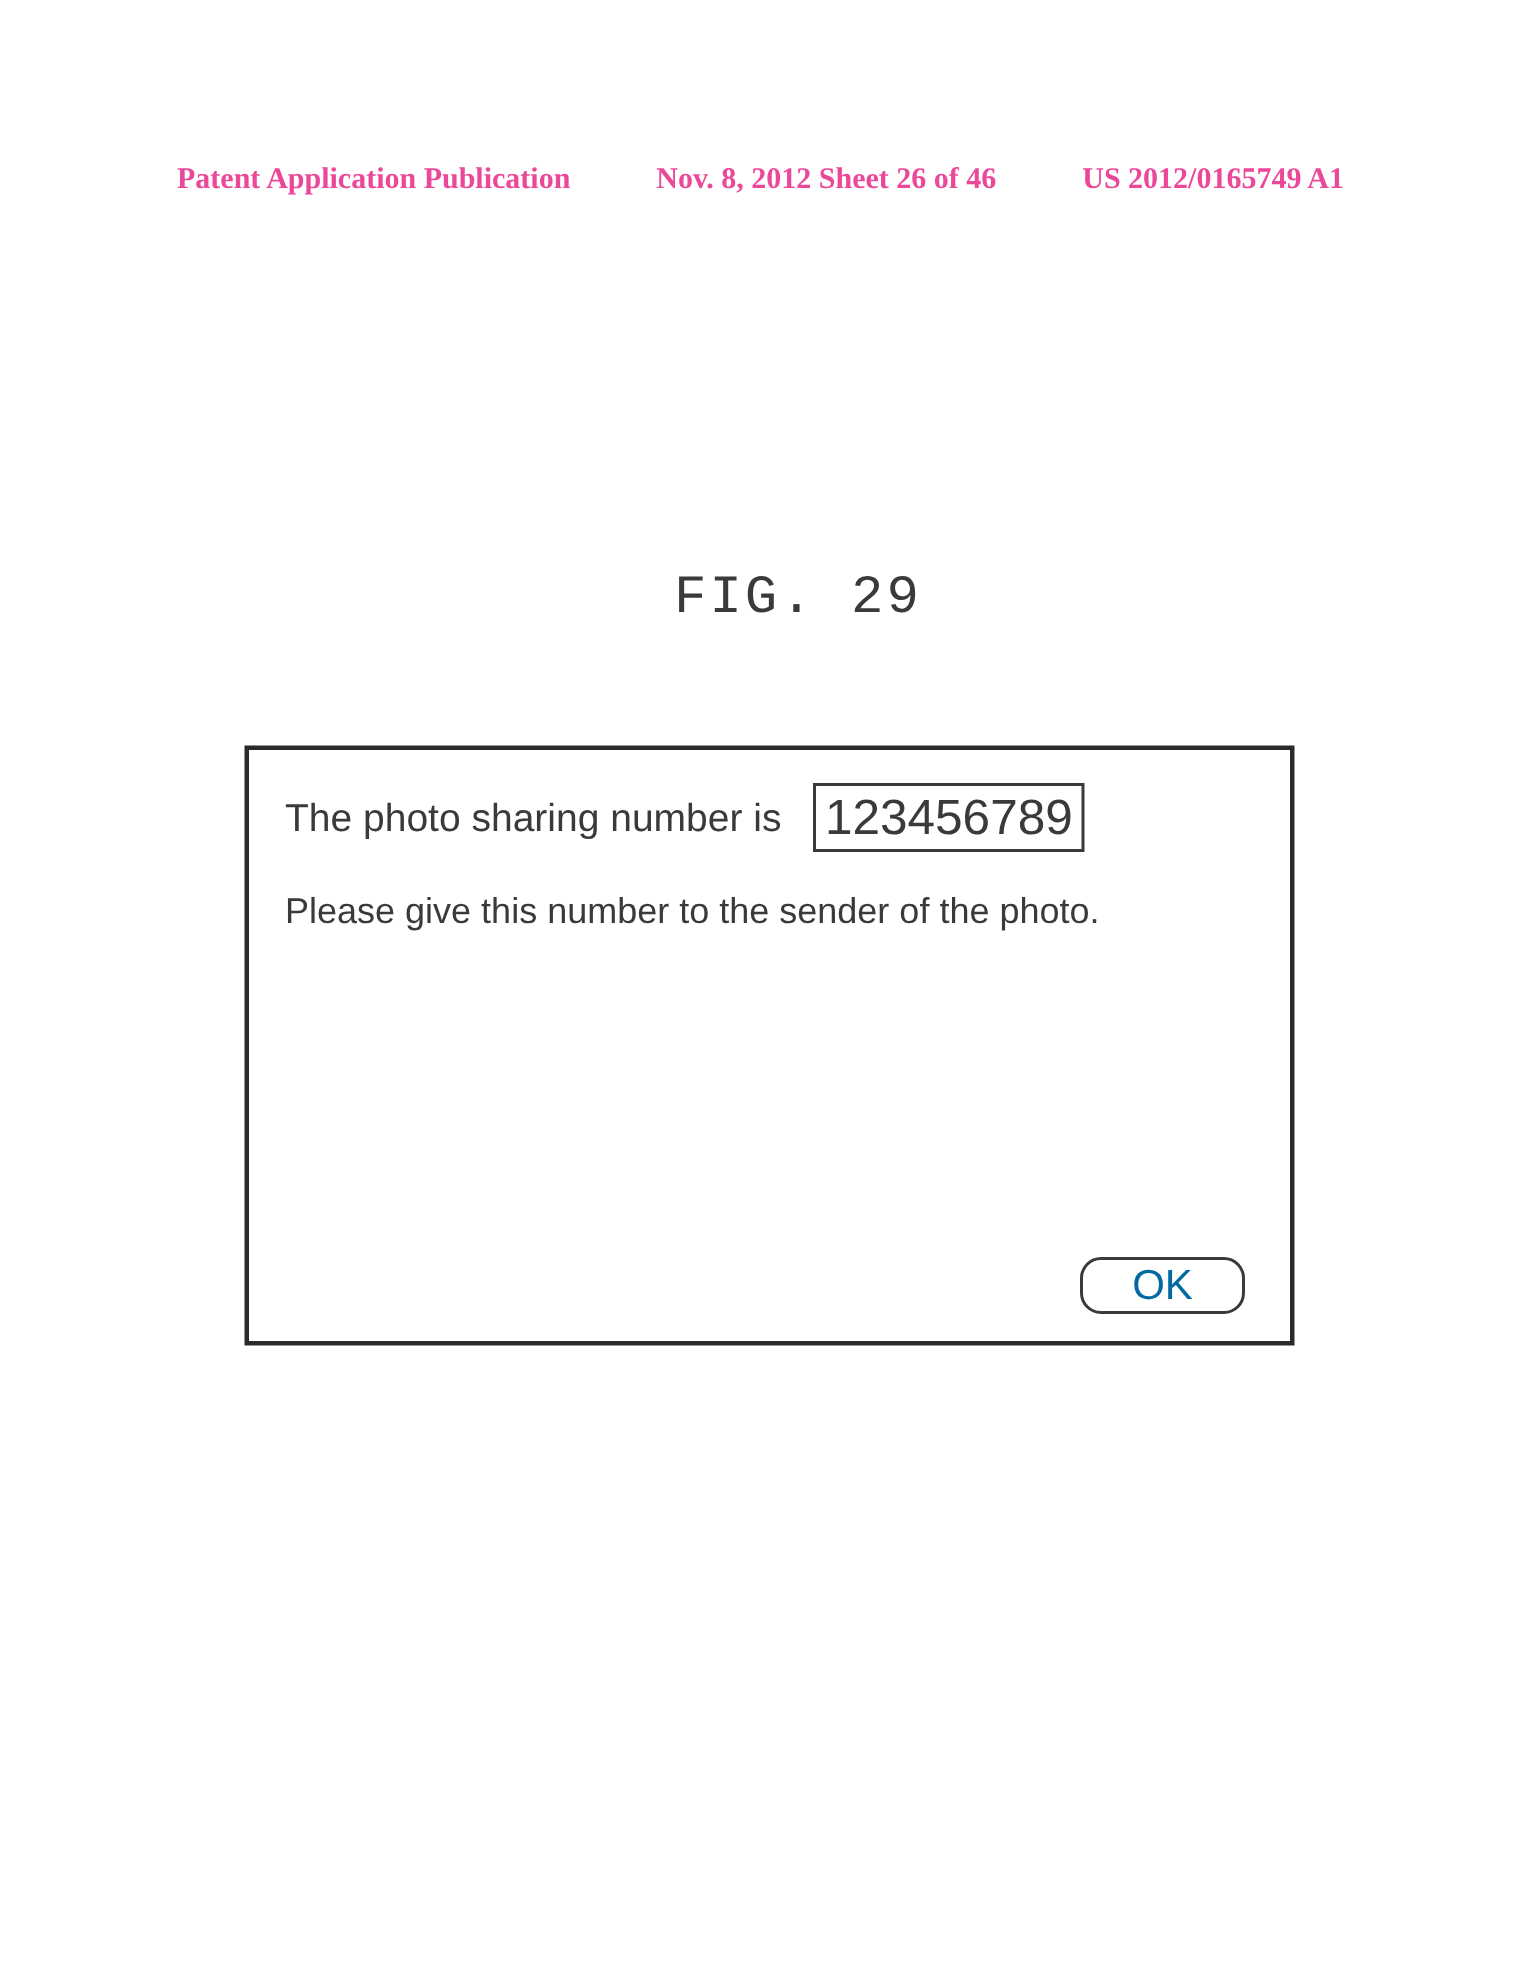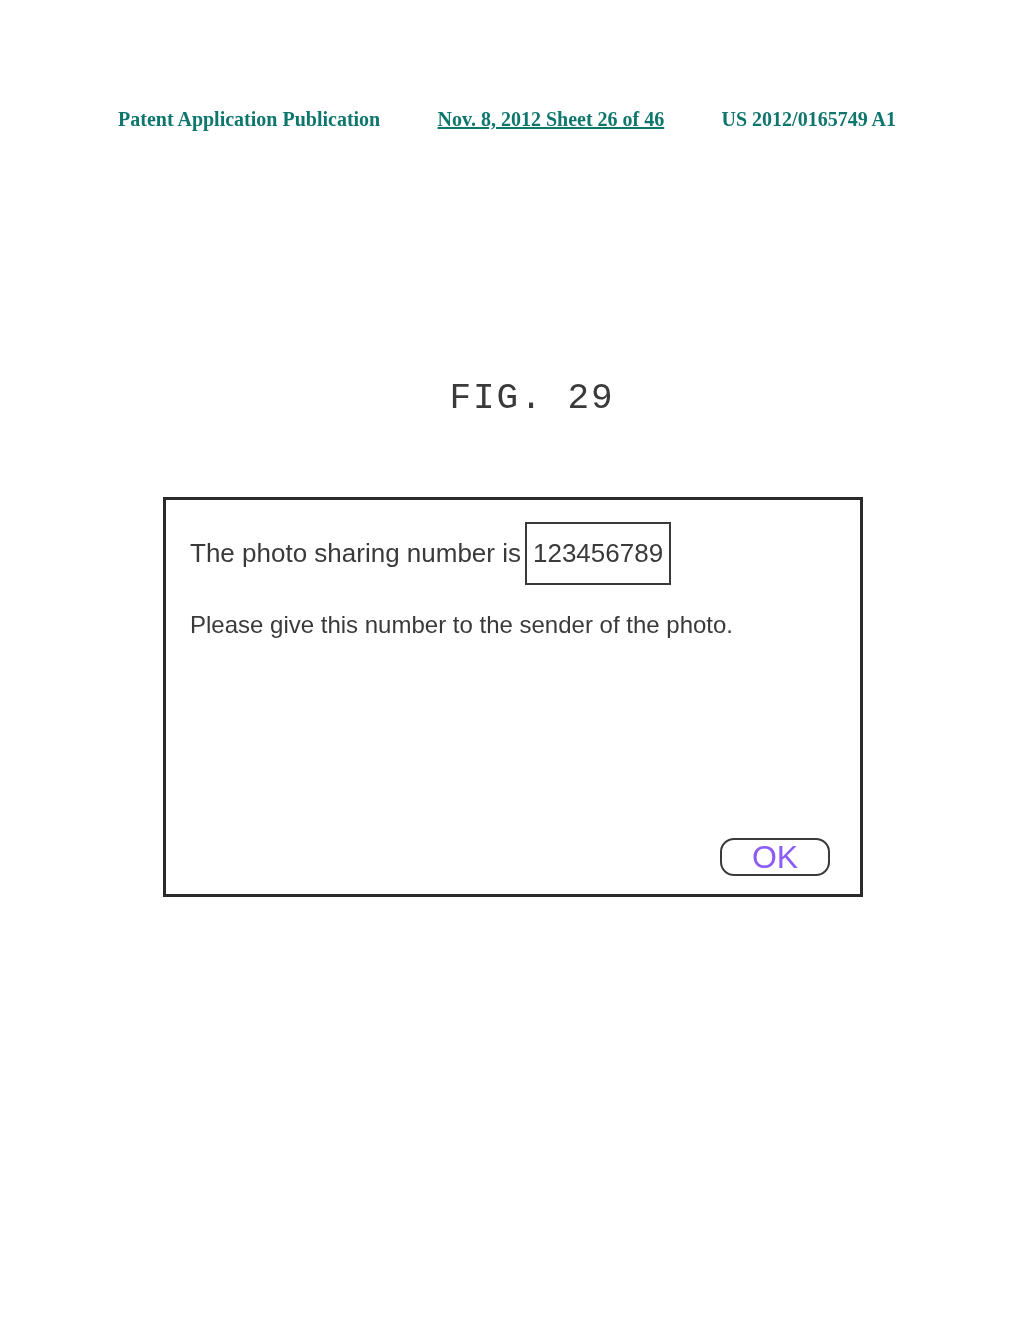--- a/index.html
+++ b/index.html
@@ -17,28 +17,27 @@
     .header {
       position: absolute;
       top: 108px;
       left: 0;
       right: 0;
       display: flex;
       justify-content: space-between;
       padding: 0 128px 0 118px;
       font-size: 20px;
       font-weight: bold;
-      color: #0f766e;
+      color: #ec4899;
     }
     .header-left {
       flex: 0 0 auto;
     }
     .header-center {
       flex: 0 0 auto;
-      text-decoration: underline;
     }
     .header-right {
       flex: 0 0 auto;
     }
     .figure-label {
       position: absolute;
       top: 378px;
       left: 0;
       right: 0;
       text-align: center;
@@ -56,28 +55,28 @@
       height: 400px;
       border: 3px solid #2a2a2a;
       padding: 22px 24px 20px 24px;
     }
     .line1 {
       font-family: Verdana, Geneva, sans-serif;
       font-size: 26px;
       color: #3a3a3a;
       display: flex;
       align-items: center;
-      gap: 4px;
+      gap: 21px;
       flex-wrap: nowrap;
     }
     .number-box {
       border: 2px solid #3a3a3a;
-      padding: 14px 6px;
+      padding: 2px 6px;
       font-family: Verdana, Geneva, sans-serif;
-      font-size: 26px;
+      font-size: 33px;
       color: #3a3a3a;
       display: inline-block;
     }
     .line2 {
       margin-top: 24px;
       font-family: Verdana, Geneva, sans-serif;
       font-size: 24px;
       color: #3a3a3a;
       line-height: 1.3;
     }
@@ -86,22 +85,22 @@
       bottom: 18px;
       right: 30px;
       width: 110px;
       height: 38px;
       border: 2px solid #3a3a3a;
       border-radius: 14px;
       display: flex;
       align-items: center;
       justify-content: center;
       font-family: Verdana, Geneva, sans-serif;
-      font-size: 32px;
-      color: #8b5cf6;
+      font-size: 28px;
+      color: #0369a1;
       background: #fff;
     }
   </style>
 </head>
 <body>
 
 <div class="header">
   <span class="header-left">Patent Application Publication</span>
   <span class="header-center">Nov. 8, 2012  Sheet 26 of 46</span>
   <span class="header-right">US 2012/0165749 A1</span>

